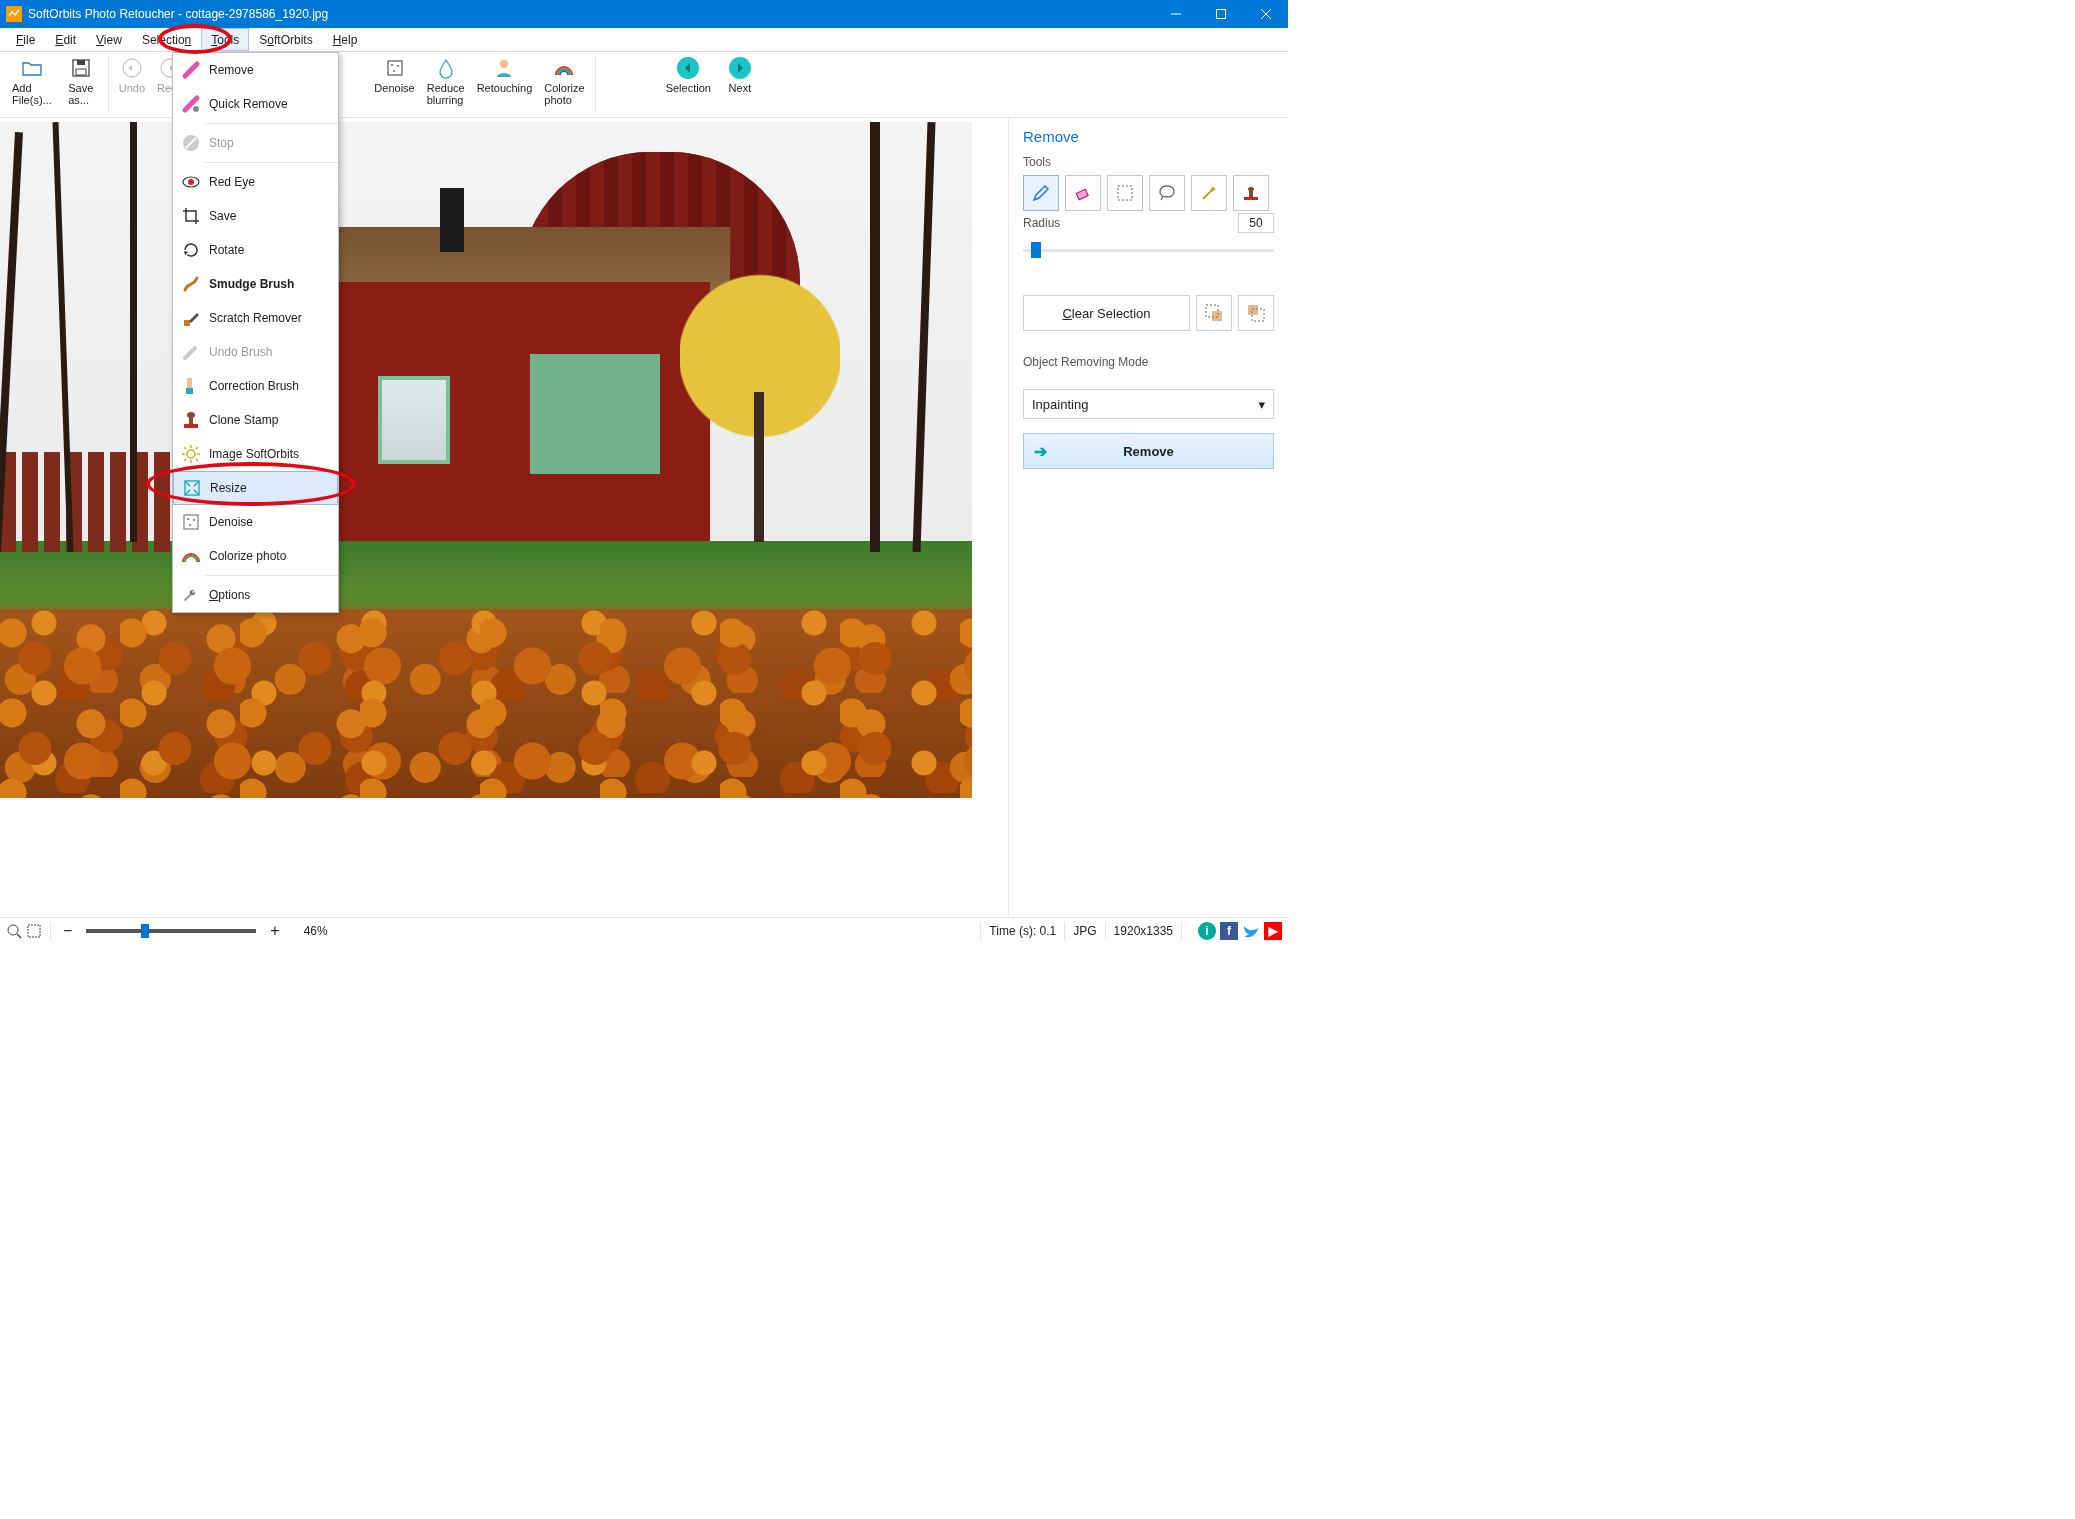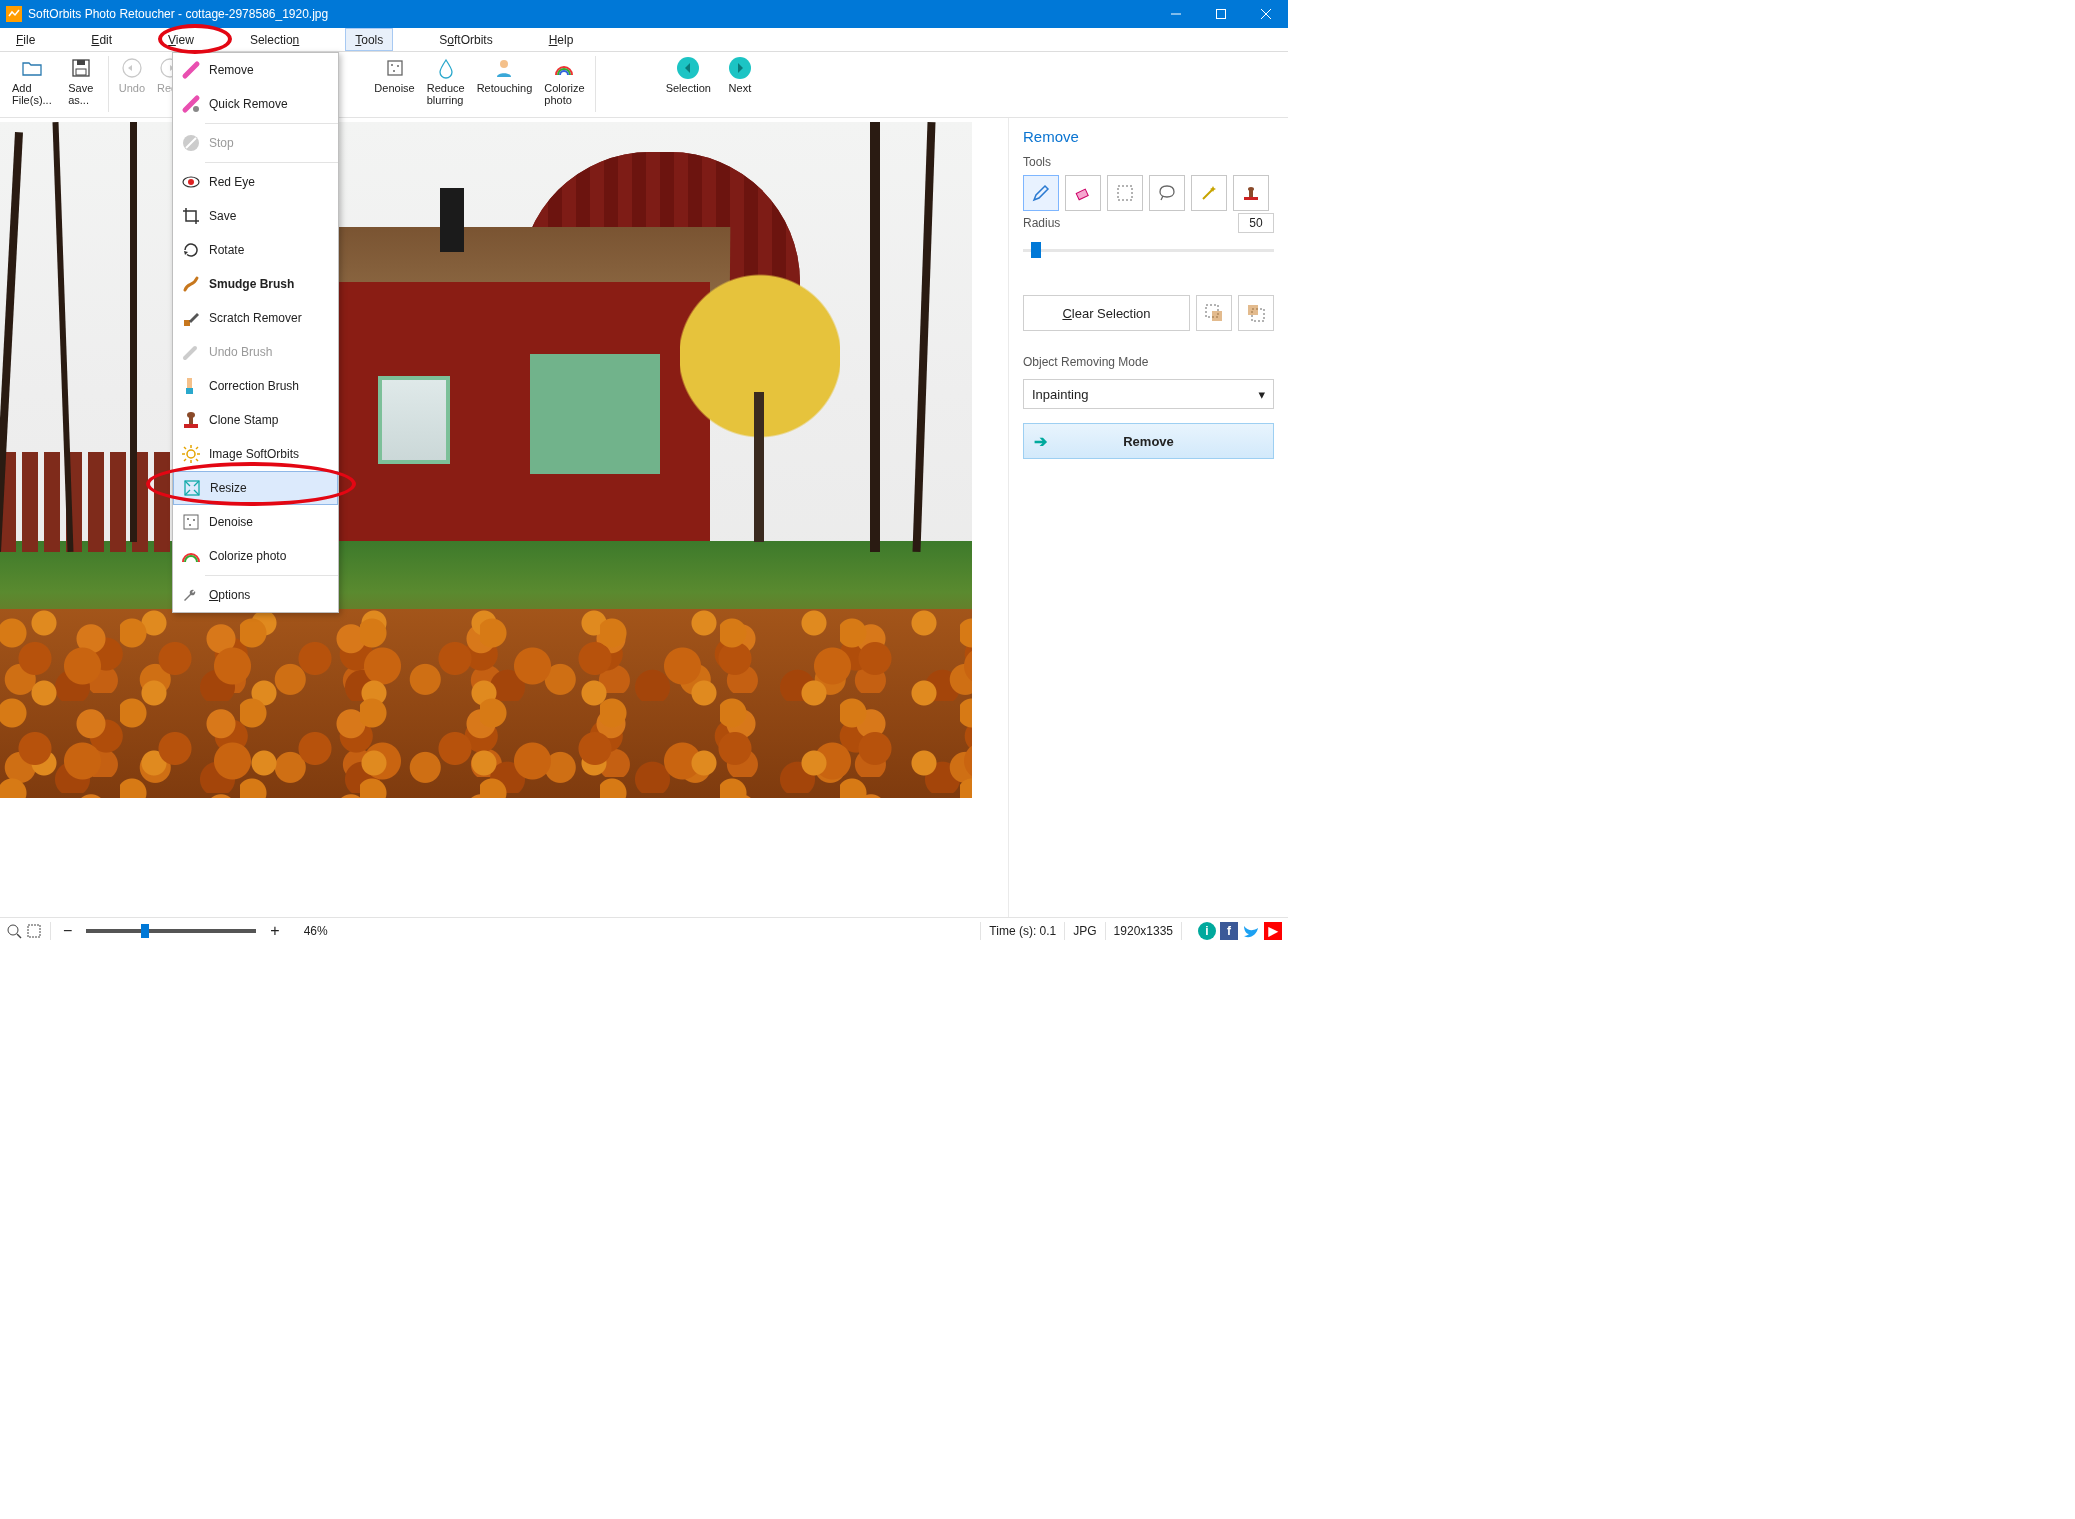--- a/index.html
+++ b/index.html
@@ -6,21 +6,21 @@
 body { background:#fff; width:1288px; height:944px; overflow:hidden; position:relative; font-size:12px; color:#222; }
 
 
 .titlebar { background:#0078d7; color:#fff; height:28px; display:flex; align-items:center; padding-left:6px; }
 .titlebar .app-icon { width:16px; height:16px; margin-right:6px; display:inline-flex; align-items:center; justify-content:center; }
 .titlebar .title-text { font-size:12px; }
 .titlebar .window-controls { margin-left:auto; display:flex; }
 .titlebar .window-controls div { width:45px; height:28px; display:flex; align-items:center; justify-content:center; }
 
 
-.menubar { height:24px; border-bottom:1px solid #ddd; display:flex; align-items:stretch; padding-left:6px; background:#fff;gap:36px; }
+.menubar { height:24px; border-bottom:1px solid #ddd; display:flex; align-items:stretch; padding-left:6px; background:#fff; }
 .menubar .menu-item { padding:0 10px; display:flex; align-items:center; cursor:default; }
 .menubar .menu-item.open { background:#e8f0fa; border:1px solid #a7c9f2; padding:0 9px; }
 .menubar .menu-item span.ul { text-decoration:underline; }
 
 
 .toolbar { height:66px; border-bottom:1px solid #e3e3e3; display:flex; align-items:flex-start; padding:2px 6px; background:#fff; }
 .tool-btn { display:flex; flex-direction:column; align-items:center; justify-content:flex-start; padding:2px 4px; margin:0 2px; min-width:42px; cursor:default; }
 .tool-btn .t-icon { width:24px; height:24px; display:flex; align-items:center; justify-content:center; margin-bottom:2px; }
 .tool-btn .t-label { font-size:11px; text-align:left; line-height:12px; }
 .tool-btn.small { min-width:32px; }
@@ -89,21 +89,21 @@
 .tool-row .sq { width:36px; height:36px; border:1px solid #c7c7c7; display:flex; align-items:center; justify-content:center; cursor:default; }
 .tool-row .sq.sel { border:1px solid #7eb6ff; background:#e8f2ff; }
 .radius-row { display:flex; align-items:center; margin-top:2px; }
 .radius-row .lbl { flex:1; margin:0; }
 .radius-row .val { width:36px; height:20px; border:1px solid #cfcfcf; text-align:center; font-size:12px; line-height:18px; }
 .slider { margin-top:8px; height:18px; position:relative; background:linear-gradient(#e6e6e6,#e6e6e6) center/100% 3px no-repeat; }
 .slider .thumb { position:absolute; left:8px; top:1px; width:10px; height:16px; background:#0078d7; }
 .clear-row { display:flex; gap:6px; margin-top:36px; }
 .clear-row .btn { flex:1; height:36px; border:1px solid #cfcfcf; display:flex; align-items:center; justify-content:center; font-size:13px; }
 .clear-row .sqb { width:36px; height:36px; border:1px solid #cfcfcf; display:flex; align-items:center; justify-content:center; }
-.dropdown-select { margin-top:10px; height:30px; border:1px solid #cfcfcf; display:flex; align-items:center; padding:0 8px; justify-content:space-between; font-size:13px; }
+.dropdown-select { margin-top:20px; height:30px; border:1px solid #cfcfcf; display:flex; align-items:center; padding:0 8px; justify-content:space-between; font-size:13px; }
 .remove-btn { margin-top:14px; height:36px; border:1px solid #9dcff2; background:linear-gradient(#e8f4fd,#d2e9fb); display:flex; align-items:center; justify-content:center; font-size:13px; position:relative; font-weight:600; }
 .remove-btn .arr { position:absolute; left:10px; color:#00a99d; font-size:16px; font-weight:bold; }
 
 
 .statusbar { position:absolute; left:0; right:0; bottom:0; height:27px; border-top:1px solid #e3e3e3; display:flex; align-items:center; padding:0 6px; font-size:12px; background:#fff; }
 .statusbar .sb-seg { display:flex; align-items:center; gap:4px; }
 .statusbar .sb-sep { width:1px; height:18px; background:#e3e3e3; margin:0 8px; }
 .statusbar .zoom-slider { width:170px; height:4px; background:#555; margin:0 10px; position:relative; }
 .statusbar .zoom-slider .zthumb { position:absolute; left:55px; top:-5px; width:8px; height:14px; background:#0078d7; }
 .statusbar .spacer { flex:1; }

